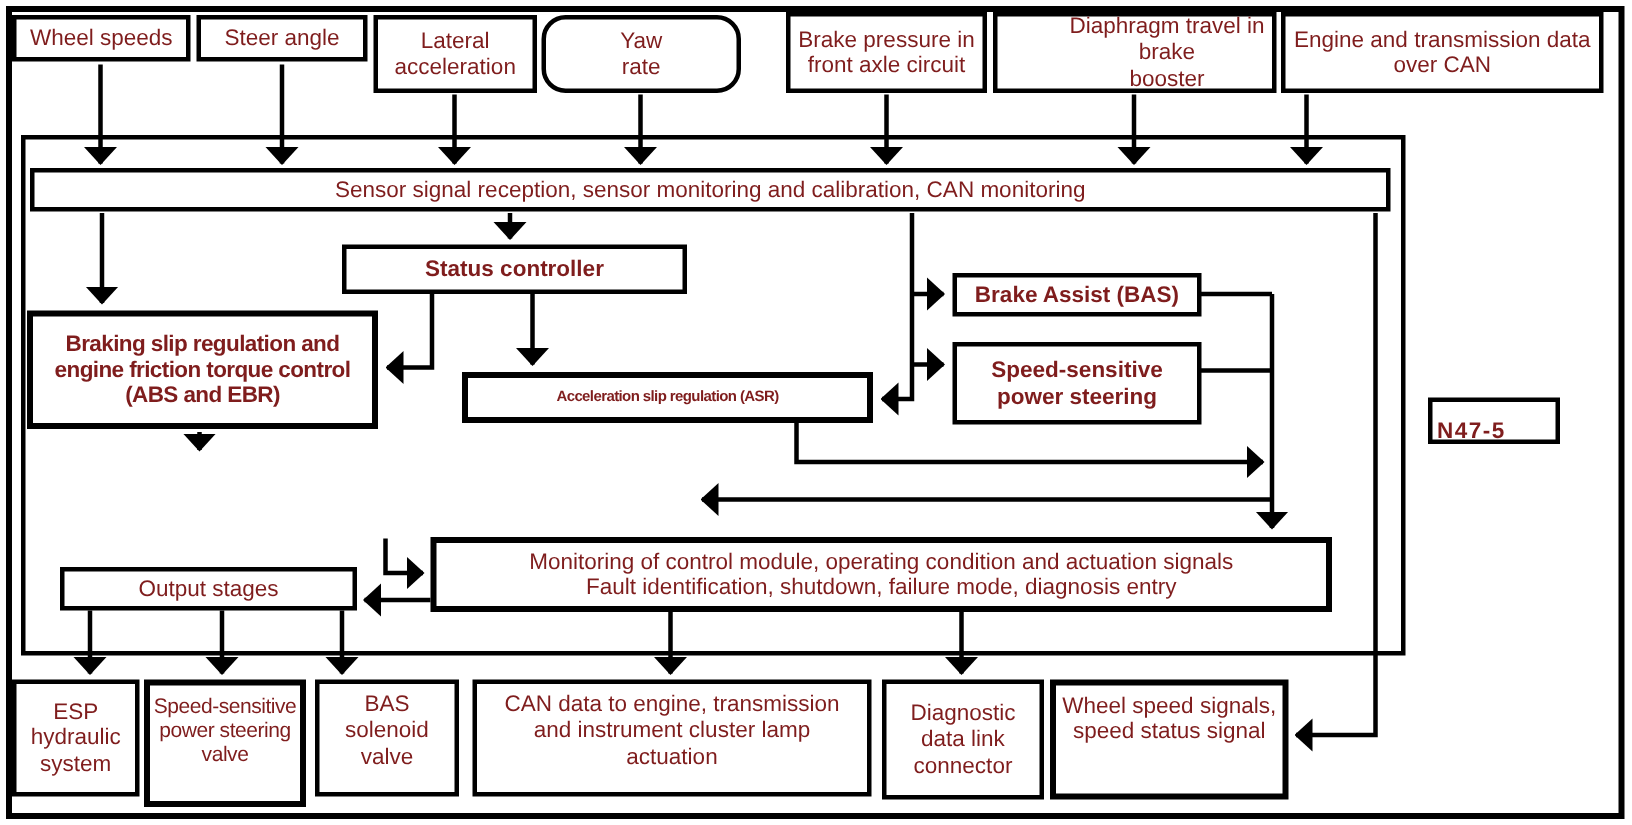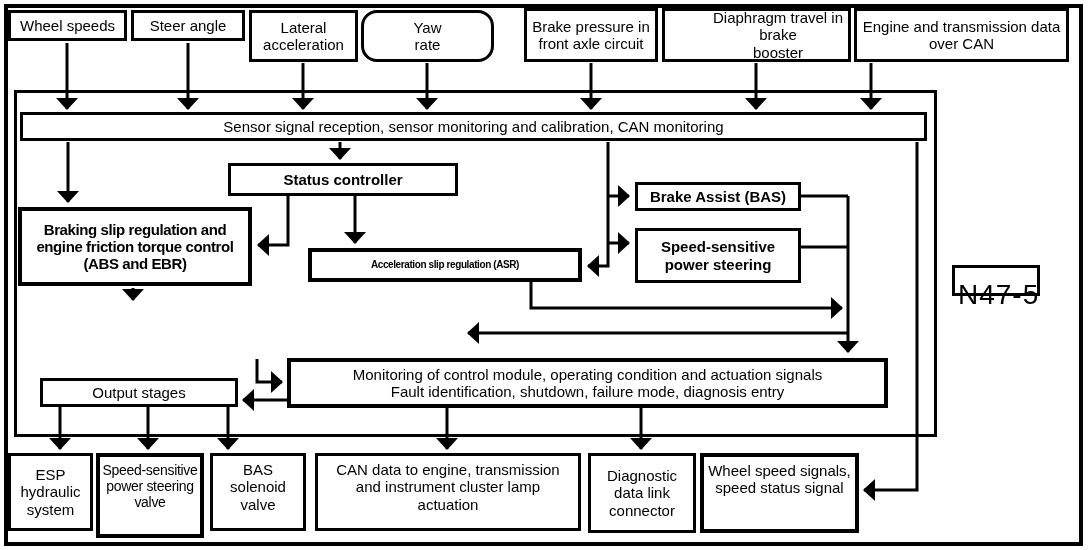--- a/index.html
+++ b/index.html
@@ -1,31 +1,31 @@
 <!DOCTYPE html>
 <html><head>
 <meta charset="utf-8">
 <style>
   html,body{margin:0;padding:0;background:#fff;}
   .stage{position:relative;width:1088px;height:550px;background:#fff;
-         font-family:"Liberation Sans", sans-serif;color:#000000;overflow:hidden;}
+         font-family:"Liberation Sans", sans-serif;color:#7f1d1d;overflow:hidden;}
   .box{position:absolute;box-sizing:border-box;background:#fff;border:3px solid #000;
        display:flex;align-items:center;justify-content:center;text-align:center;
        font-size:15px;line-height:1.15;}
   .label{white-space:pre-line;}
   .nowrap{white-space:nowrap;}
   .bold{font-weight:bold;}
   .thick{border-width:4px;}
   .frame{position:absolute;box-sizing:border-box;border:4px solid #000;background:transparent;}
   .container{position:absolute;box-sizing:border-box;border:3px solid #000;background:transparent;}
   .top-align{align-items:flex-start;padding-top:5px;}
   svg.wires{position:absolute;left:0;top:0;pointer-events:none;z-index:20;}
   .wire{stroke:#000;stroke-width:3;fill:none;}
   .n47-box{position:absolute;box-sizing:border-box;border:3px solid #000;background:#fff;}
-  .n47-text{position:absolute;font-size:28px;font-weight:normal;letter-spacing:1px;}
+  .n47-text{position:absolute;font-size:15px;font-weight:bold;letter-spacing:1px;}
 </style>
 </head>
 <body>
 
 <div class="stage">
 
   <div class="frame" style="left:4px;top:4px;width:1079px;height:542px;"></div>
 
   <div class="container" style="left:14px;top:90px;width:923px;height:347px;"></div>
 

